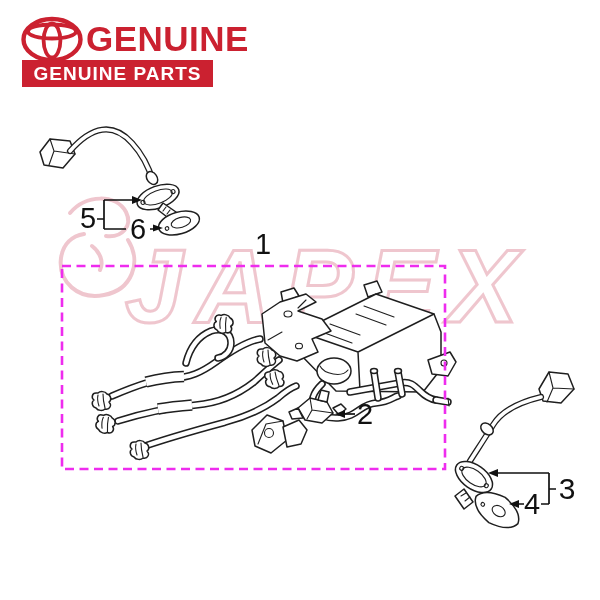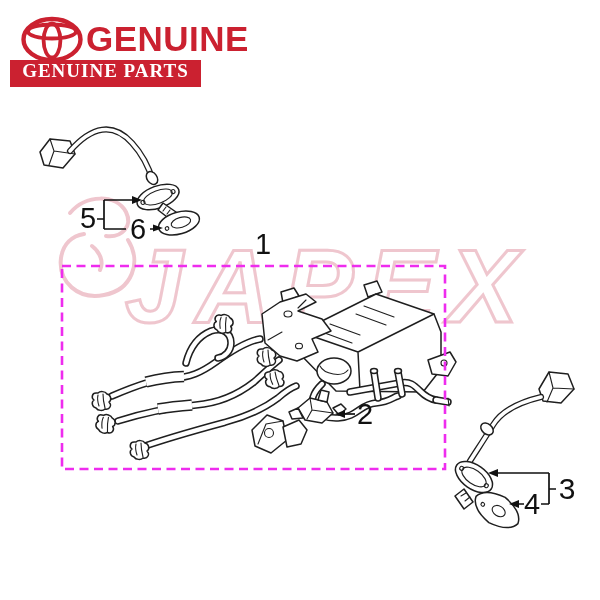--- a/index.html
+++ b/index.html
@@ -3,22 +3,22 @@
 <meta charset="utf-8">
 <style>
   html,body{margin:0;padding:0;background:#fff;}
   .stage{position:relative;width:600px;height:600px;background:#ffffff;overflow:hidden;
          font-family:"Liberation Sans",sans-serif;}
   
   .emblem{position:absolute;left:20px;top:15px;}
   .emblem ellipse{fill:none;stroke:var(--brand-red);}
   .wordmark{position:absolute;left:86px;top:19px;font-size:35px;font-weight:bold;
             color:var(--brand-red);letter-spacing:0.5px;white-space:nowrap;}
-  .banner{position:absolute;left:10px;top:60px;width:191px;height:27px;
-          background:var(--brand-red);display:flex;align-items:flex-start;justify-content:center;font-family:Liberation Serif, serif;}
+  .banner{position:absolute;left:22px;top:60px;width:191px;height:27px;
+          background:var(--brand-red);display:flex;align-items:center;justify-content:center;}
   .banner span{color:var(--banner-text);font-weight:bold;font-size:19px;letter-spacing:1px;white-space:nowrap;}
   
   .art{position:absolute;left:0;top:0;}
   .ln{fill:none;stroke:var(--line-dark);stroke-width:1.5;stroke-linejoin:round;stroke-linecap:round;}
   .thin{fill:none;stroke:var(--line-dark);stroke-width:1.1;stroke-linejoin:round;stroke-linecap:round;}
   .fw{fill:#ffffff;stroke:var(--line-dark);stroke-width:1.5;stroke-linejoin:round;}
   .tu{fill:none;stroke:var(--line-dark);stroke-width:7.5;stroke-linecap:round;}
   .to{fill:none;stroke:#ffffff;stroke-width:4.4;stroke-linecap:round;}
   .cabu{fill:none;stroke:var(--line-dark);stroke-width:6.2;stroke-linecap:round;}
   .cabo{fill:none;stroke:#ffffff;stroke-width:3.6;stroke-linecap:round;}

